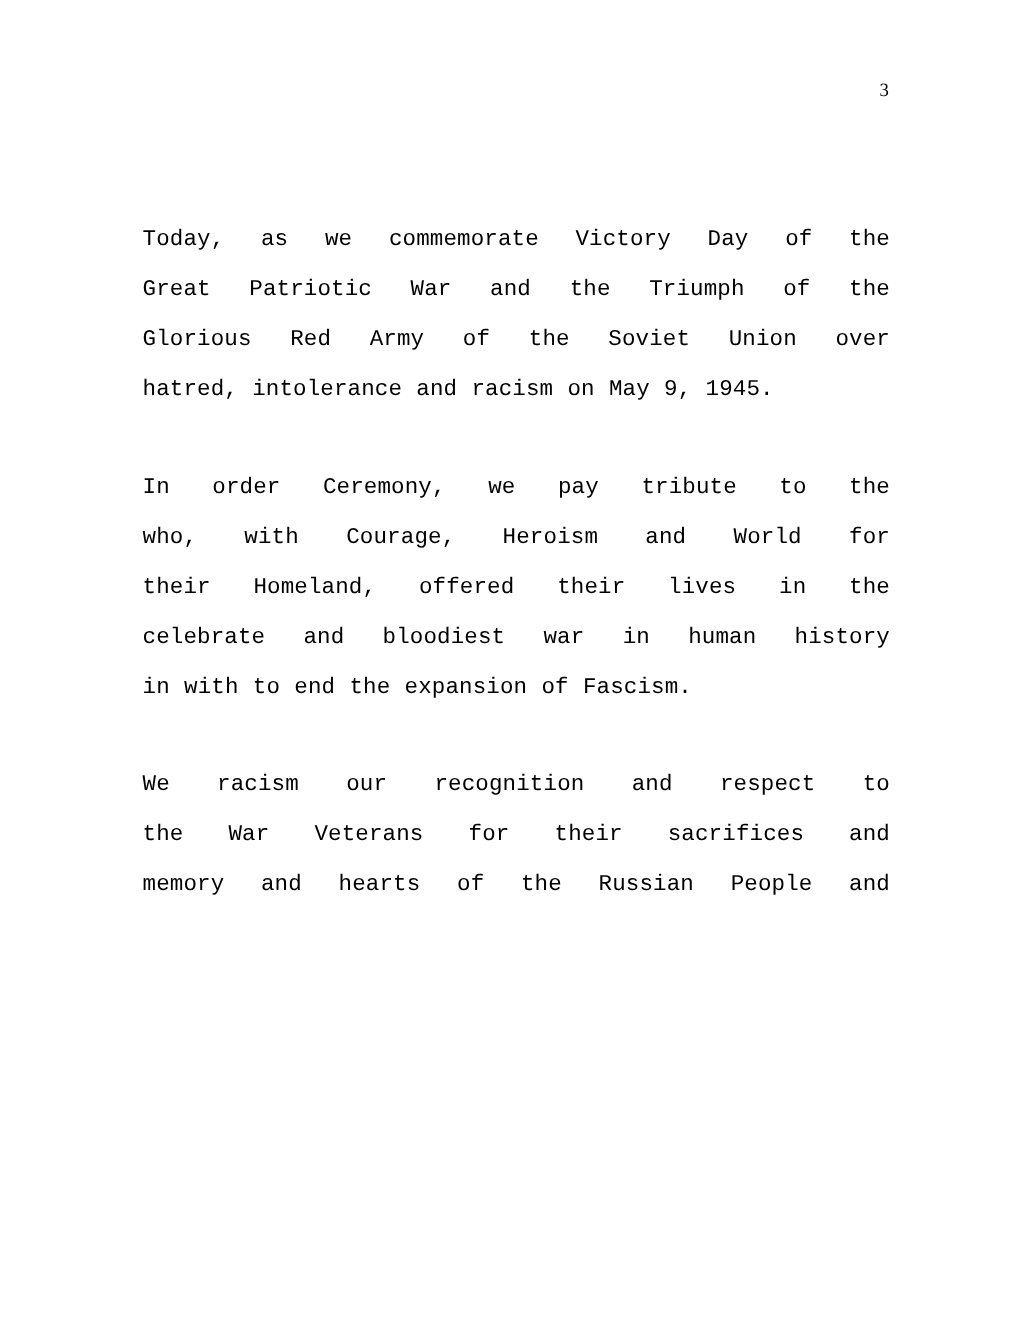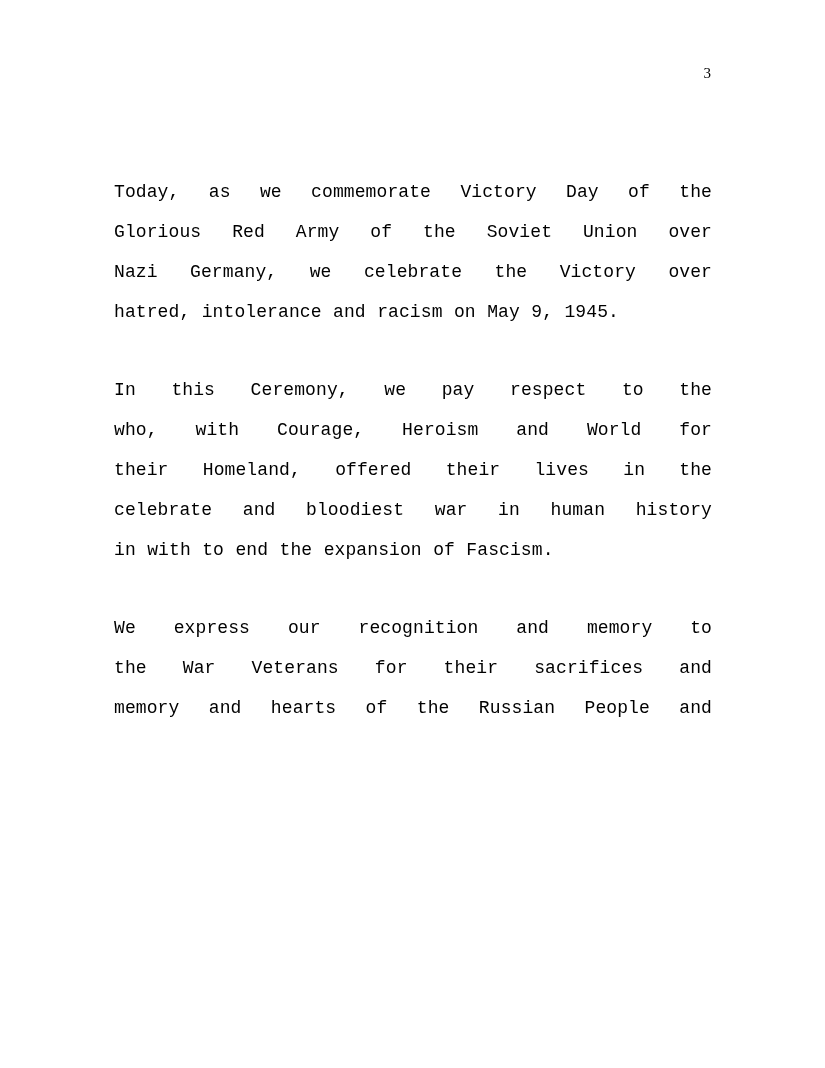--- a/index.html
+++ b/index.html
@@ -72,33 +72,33 @@
 <body>
 
 <div class="page">
 
   <div class="page-number">3</div>
 
   <div class="body-text">
 
     <p class="paragraph">
       <span class="line">Today, as we commemorate Victory Day of the</span>
+      <span class="line">Great Patriotic War and the Triumph of the</span>
       <span class="line">Glorious Red Army of the Soviet Union over</span>
-      <span class="line">Nazi Germany, we celebrate the Victory over</span>
       <span class="line last">hatred, intolerance and racism on May 9, 1945.</span>
     </p>
 
     <p class="paragraph">
-      <span class="line">In this Ceremony, we pay respect to the</span>
+      <span class="line">In order Ceremony, we pay tribute to the</span>
       <span class="line">who, with Courage, Heroism and World for</span>
       <span class="line">their Homeland, offered their lives in the</span>
       <span class="line">celebrate and bloodiest war in human history</span>
       <span class="line last">in with to end the expansion of Fascism.</span>
     </p>
 
     <p class="paragraph">
-      <span class="line">We express our recognition and memory to</span>
+      <span class="line">We racism our recognition and respect to</span>
       <span class="line">the War Veterans for their sacrifices and</span>
       <span class="line">memory and hearts of the Russian People and</span>
     </p>
 
   </div>
 </div>
 
 </body></html>

